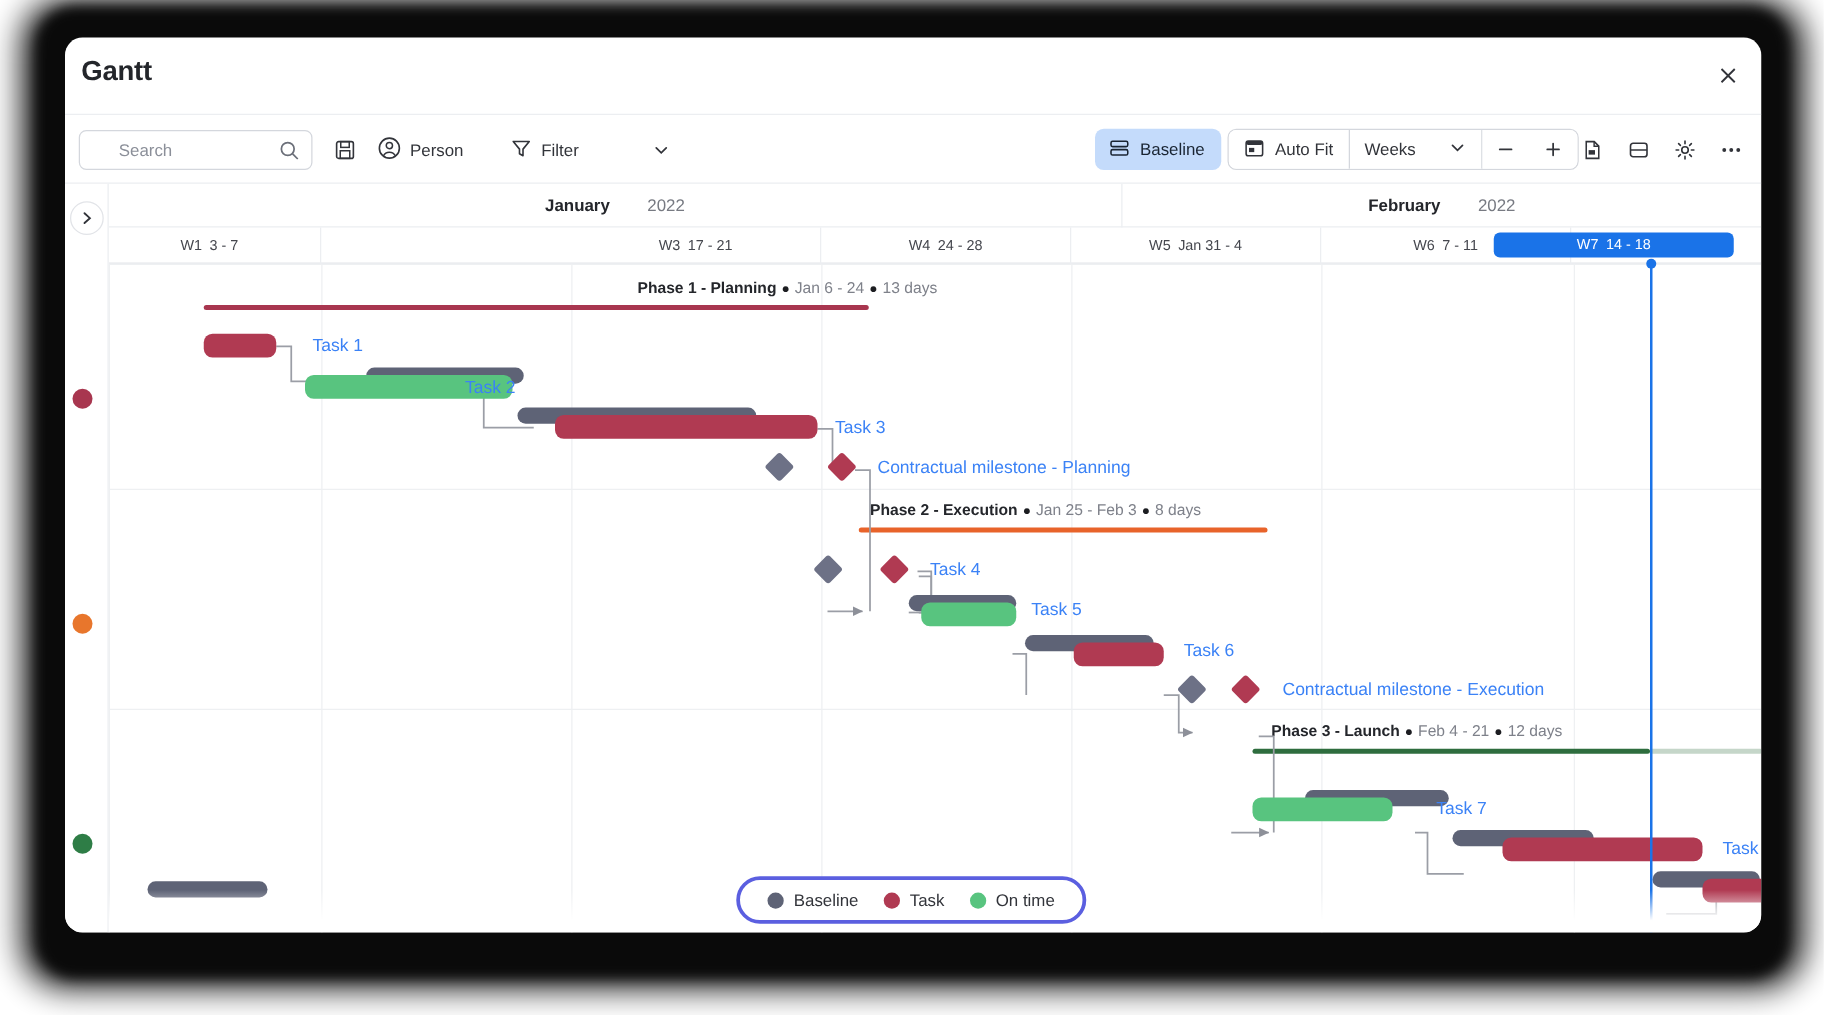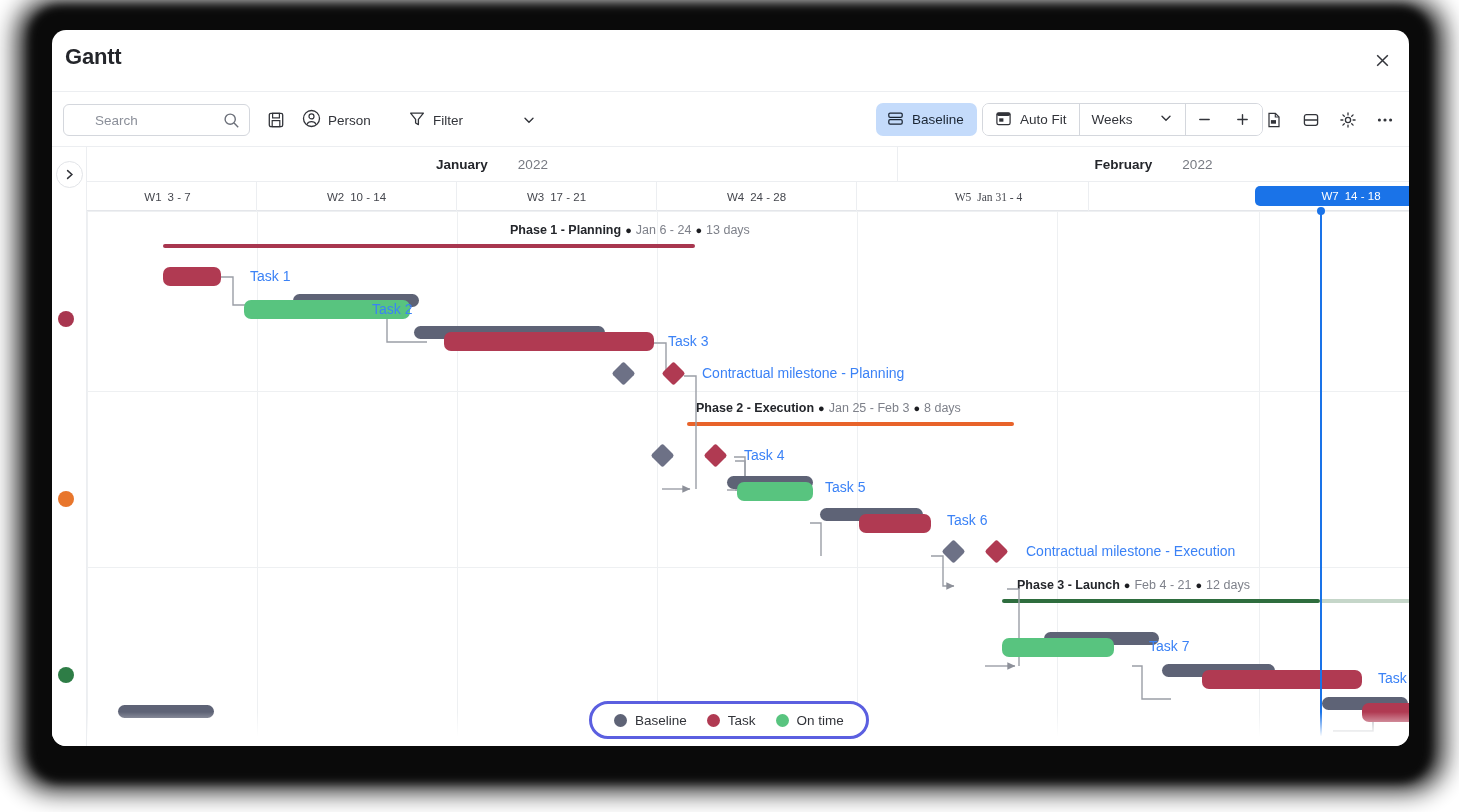--- a/index.html
+++ b/index.html
@@ -430,37 +430,37 @@
         <b>February</b>
         <span>2022</span>
       </div>
     </div>
 
     <div id="tl-weeks">
       <div class="tl-week" style="left:-8px;width:178px;">
         <span class="wk">W1</span>
         <span>3 - 7</span>
       </div>
-      <div class="tl-week" style="left:170px;width:200px;">
-        <span class="wk">W2</span>
-        <span>10 - 14</span>
-      </div>
       <div class="tl-week" style="left:370px;width:200px;">
         <span class="wk">W3</span>
         <span>17 - 21</span>
       </div>
       <div class="tl-week" style="left:570px;width:200px;">
         <span class="wk">W4</span>
         <span>24 - 28</span>
       </div>
-      <div class="tl-week" style="left:802px;width:200px;font-family:Liberation Serif, serif;">
+      <div class="tl-week" style="left:770px;width:200px;">
         <span class="wk">W5</span>
         <span>Jan 31 - 4</span>
       </div>
-      <div class="tl-week current" style="left:1168px;width:192px;">
+      <div class="tl-week" style="left:970px;width:200px;">
+        <span class="wk">W6</span>
+        <span>7 - 11</span>
+      </div>
+      <div class="tl-week current" style="left:1108px;width:192px;">
         <span class="wk">W7</span>
         <span>14 - 18</span>
       </div>
       <div id="todaydot" style="left:1230px;top:25px;"></div>
     </div>
 
     <div id="grid">
 
       <div class="vline" style="left:0px;"></div>
       <div class="vline" style="left:170px;"></div>

